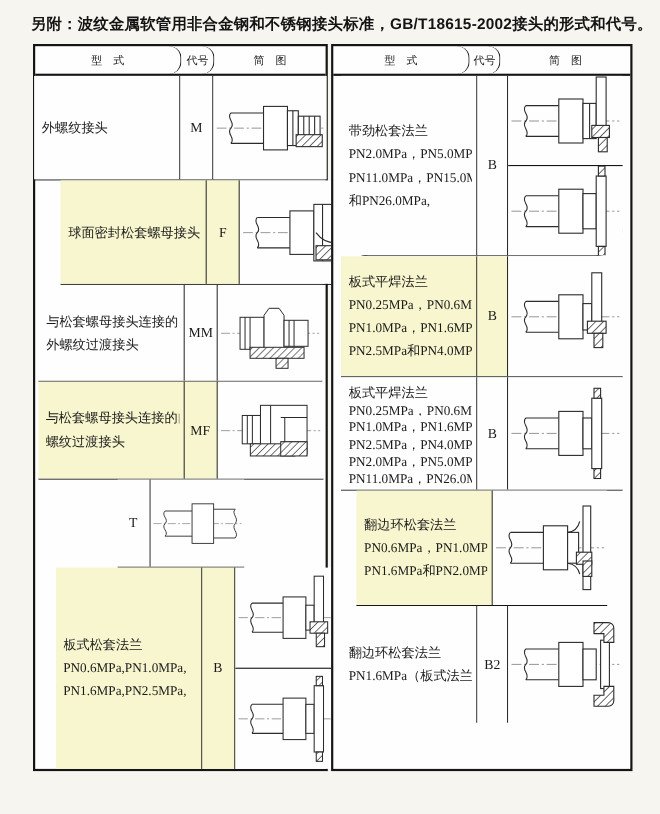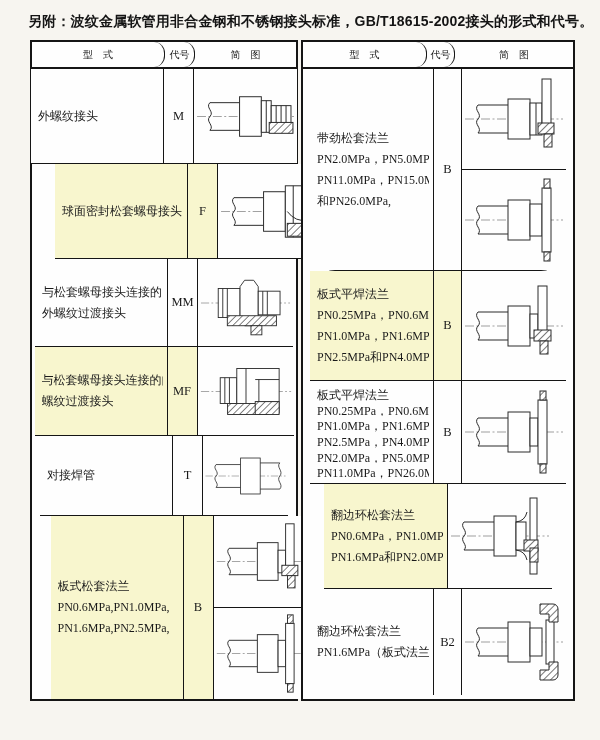--- a/index.html
+++ b/index.html
@@ -160,23 +160,20 @@
                   <rect x="42" y="19" width="46" height="48" fill="#fff" stroke="#2b2b2b" stroke-width="1"></rect>
                   <path d="M52 19 V67" fill="none" stroke="#2b2b2b" stroke-width="1"></path>
                   <path d="M62 31 H88 M62 55 H88 M66 31 V55" fill="none" stroke="#2b2b2b" stroke-width="1"></path>
                   <rect x="32" y="57" width="44" height="12" fill="url(#hatch)" stroke="#2b2b2b" stroke-width="1"></rect>
                   <rect x="62" y="55" width="26" height="14" fill="url(#hatch)" stroke="#2b2b2b" stroke-width="1"></rect>
                 </svg>
               </div>
             </div>
           </div>
           <div class="trow" style="height: 80px;">
-            <div class="cell type-cell w-type">
-              <div class="tline">对接焊管</div>
-            </div>
             <div class="cell code-cell w-code">T</div>
             <div class="cell diag-cell w-diag">
               <div class="dsub">
                 <svg width="85" height="72" viewBox="0 0 104 88" preserveAspectRatio="xMidYMid meet">
                   <path d="M3 44 H101" fill="none" stroke="#777" stroke-width="0.7" stroke-dasharray="9 2.5 2 2.5"></path>
                   <path d="M16 30 H46 M16 58 H46" fill="none" stroke="#2b2b2b" stroke-width="1"></path>
                   <path d="M16 30 C11 35 21 39 16 44 C11 49 21 53 16 58" fill="none" stroke="#2b2b2b" stroke-width="1"></path>
                   <rect x="46" y="22" width="24" height="44" fill="#fff" stroke="#2b2b2b" stroke-width="1"></rect>
                   <path d="M70 28 H94 M70 60 H94" fill="none" stroke="#2b2b2b" stroke-width="1"></path>
                   <path d="M94 28 C89 33 99 38 94 44 C89 50 99 54 94 60" fill="none" stroke="#2b2b2b" stroke-width="1"></path>
@@ -221,21 +218,21 @@
         </div>
     </div>
 
     <div class="half right">
       <div class="hrow">
         <div class="hcell w-type">型　式</div>
         <div class="hcell w-code">代号</div>
         <div class="hcell w-diag">简　图</div>
       </div>
       <div class="rows" id="right-rows">
-          <div class="trow" style="height: 202px; border-radius: 25px;">
+          <div class="trow" style="height: 164px; border-radius: 25px;">
             <div class="cell type-cell w-type">
               <div class="tline">带劲松套法兰</div>
               <div class="tline">PN2.0MPa，PN5.0MPa,</div>
               <div class="tline">PN11.0MPa，PN15.0MPa,</div>
               <div class="tline">和PN26.0MPa,</div>
             </div>
             <div class="cell code-cell w-code">B</div>
             <div class="cell diag-cell w-diag">
               <div class="dsub">
                 <svg width="104" height="88" viewBox="0 0 104 88" preserveAspectRatio="xMidYMid meet">

